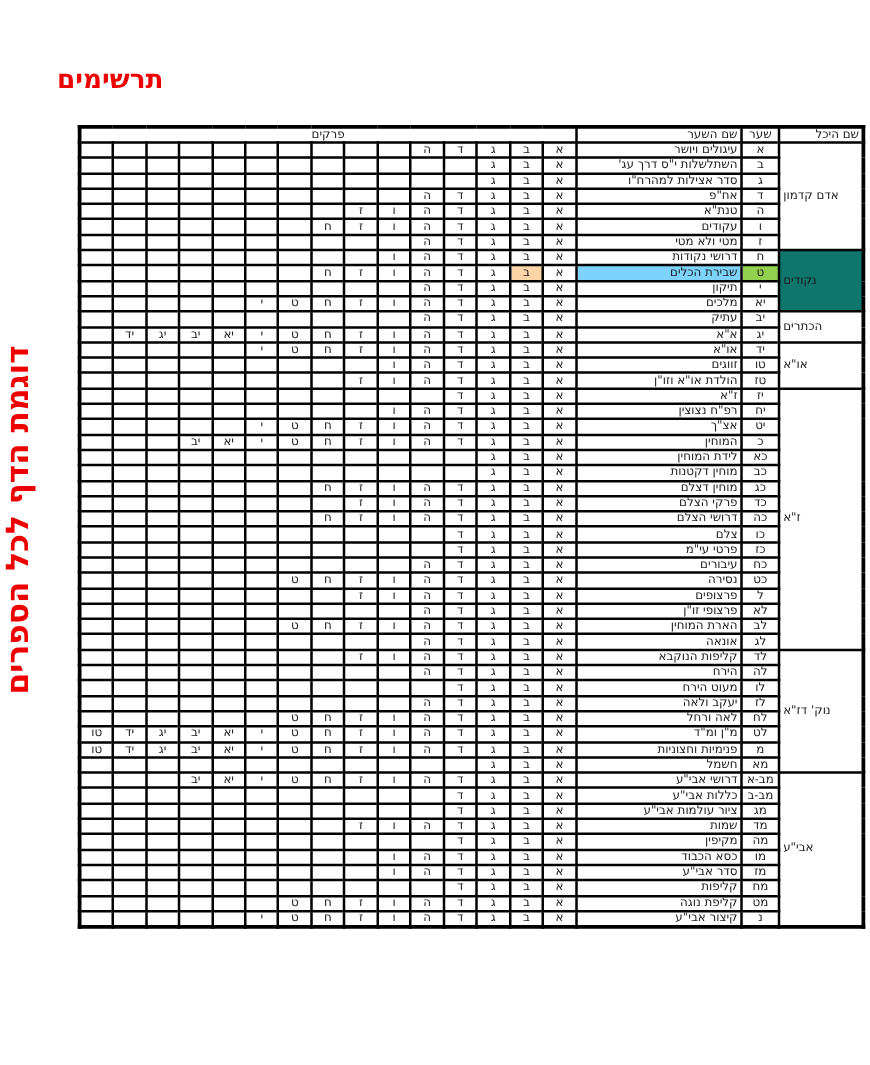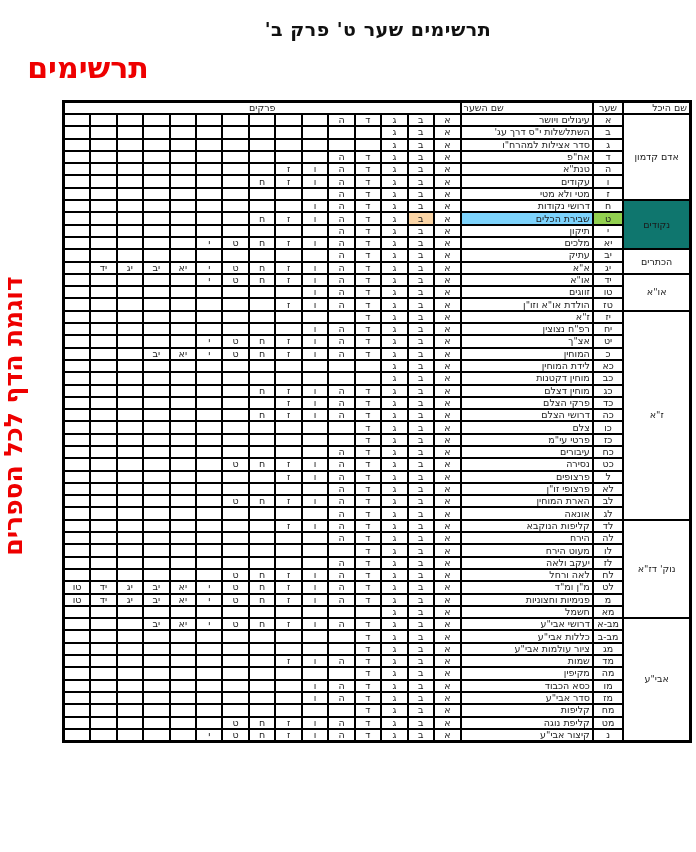--- a/index.html
+++ b/index.html
@@ -12,21 +12,21 @@
     position:absolute; top:18px; right:0; left:60px; text-align:center;
     font-size:19px; font-weight:bold; color:#111; letter-spacing:0.5px;
   }
   .subtitle {
     position:absolute; top:63px; right:0; left:60px; text-align:center;
     font-size:10.5px; font-weight:bold; color:#111;
     text-decoration:underline;
   }
   .corner-title {
     position:absolute; top:50px; left:8px; width:160px; text-align:center;
-    font-size:30px; font-weight:bold;
+    font-size:21px; font-weight:bold;
   }
   .side-note {
     position:absolute; top:400px; left:-216px; width:462px; height:32px;
     transform:rotate(-90deg); transform-origin:center;
     text-align:center; font-size:25px; font-weight:bold; white-space:nowrap;
   }
   table#contents {
     position:absolute; top:100px; right:4px;
     border-collapse:collapse; table-layout:fixed; width:630px;
     direction:rtl;
@@ -34,34 +34,33 @@
   table#contents td, table#contents th {
     border:2px solid #000; height:12.3px; padding:0 2px;
     font-size:9.5px; line-height:1.05; color:#1a1a1a;
     overflow:hidden; white-space:nowrap; font-weight:normal;
     vertical-align:middle;
   }
   table#contents { border:3px solid #000; }
   tr.hdr th { font-weight:bold; border-bottom:3px solid #000; }
   th.h-hall { text-align:right; }
   th.h-gate { text-align:center; padding:0; }
-  th.h-name { text-align:left; }
+  th.h-name { text-align:right; }
   th.h-ch   { text-align:center; }
-  td.c-hall { border-left:3px solid #000; vertical-align:top; text-align:center; font-size:9.5px; }
+  td.c-hall { border-left:3px solid #000; vertical-align:top; text-align:left; font-size:9.5px; }
   td.c-gate { border-left:3px solid #000; text-align:center; padding:0; }
   td.c-name { border-left:3px solid #000; text-align:right; }
   td.c-ch   { text-align:center; padding:0; }
   tr.group-first td { border-top:3px solid #000; }
 </style>
 </head>
 <body>
 
 <div id="page">
 
-  <div class="main-title">תרשימים שער ט' פרק ב'</div>
   <div class="corner-title" style="color: rgb(238, 0, 0);">תרשימים</div>
   <div class="side-note" style="color: rgb(238, 0, 0);">דוגמת הדף לכל הספרים</div>
 
   <table id="contents">
     <colgroup>
       <col style="width:66px">
       <col style="width:30px">
       <col style="width:130px">
     <col style="width: 26px;">
         <col style="width: 26px;">

